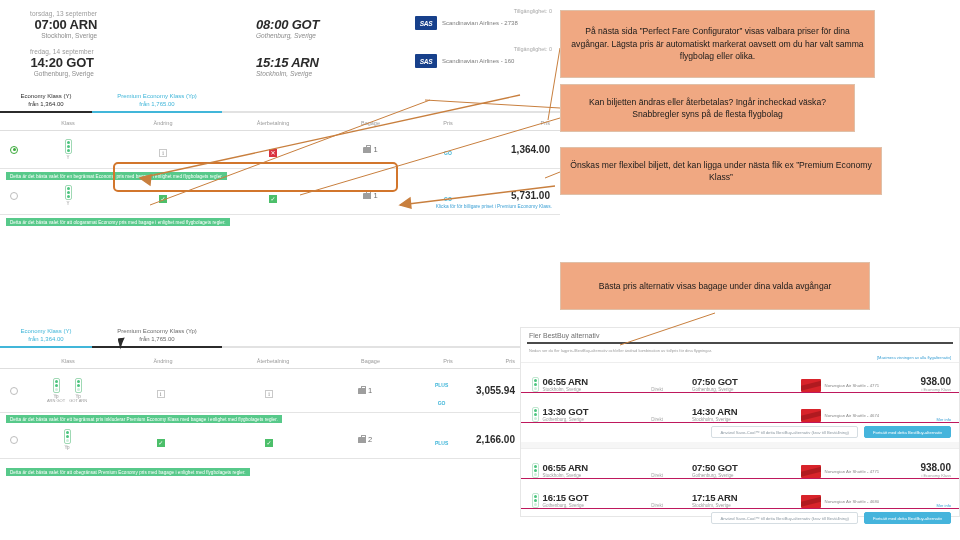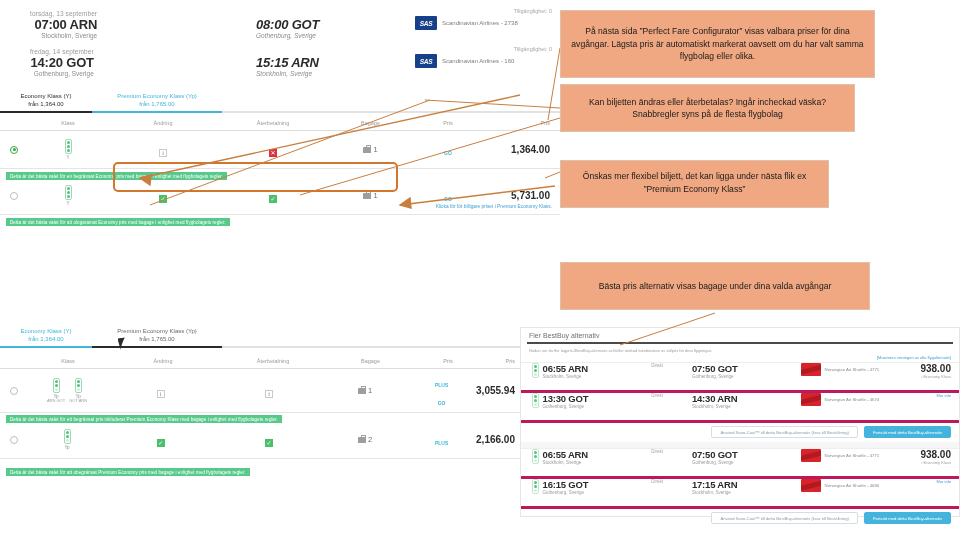--- a/index.html
+++ b/index.html
@@ -121,22 +121,22 @@
   }
 
   
   #bestbuy { left:520px; top:327px; width:440px; height:190px;
              border:1px solid #e6e6e6; background:#fff; }
   .bb-title { font-size:7px; color:#6f6f6f; padding:4px 8px 3px; }
   .bb-rule { height:2px; background:#4a4a4a; margin:0 6px; }
   .bb-note { font-size:4px; color:#9d9d9d; padding:4px 8px 2px; }
   .bb-right-link { font-size:4px; color:#3a9fd4; text-align:right; padding:0 8px 2px; }
   .bb-grp { border-top:1px solid #eee; }
-  .bb-row { display:flex; align-items:flex-start; height:30px; padding:0 8px;
-            border-bottom:3px solid #be185d; }
+  .bb-row { display:flex; align-items:flex-end; height:30px; padding:0 8px;
+            border-bottom:1px solid #be185d; }
   .bb-ind { width:14px; display:flex; justify-content:center; }
   .bb-ind .lights { border-color:#bfe6cf; }
   .bb-t { width:112px; }
   .bb-t .tm { font-size:9.5px; font-weight:bold; color:#2b2b2b; letter-spacing:-.2px;}
   .bb-t .ct { font-size:4.5px; color:#9b9b9b; }
   .bb-mid { width:42px; font-size:4.5px; color:#a5a5a5; }
   .bb-al { flex:1; display:flex; align-items:center; gap:4px; }
   .nor-logo { width:20px; height:13px; background:#d8232a; border-radius:1px;
               position:relative; overflow:hidden; }
   .nor-logo::after { content:""; position:absolute; left:-3px; top:4px;
@@ -155,21 +155,21 @@
               white-space:nowrap; }
   .bb-shade { background:#f6f6f6; height:6px; }
 
   
   .callout {
     position:absolute; background:#f0a882;
     border:1px solid #e0c0a8;
     color:#1a1a1a; text-align:center;
     font-size:8.6px; line-height:1.45;
     display:flex; align-items:center; justify-content:center;
-    padding:12px 8px;
+    padding:4px 8px;
   }
 
   
   #leaders { position:absolute; left:0; top:0; width:960px; height:540px;
              pointer-events:none; }
 
   .cursor { position:absolute; width:0; height:0; }
   .cursor::before {
     content:""; position:absolute; width:0; height:0;
     border-left:4px solid #2b2b2b; border-right:3px solid transparent;
@@ -520,19 +520,19 @@
 </svg>
 
 <div class="callout" style="left:560px;top:10px;width:315px;height:68px;">
   <span>På nästa sida ”Perfect Fare Configurator” visas valbara priser för dina avgångar. Lägsta pris är automatiskt markerat oavsett om du har valt samma flygbolag eller olika.</span>
 </div>
 
 <div class="callout" style="left:560px;top:84px;width:295px;height:48px;">
   <span>Kan biljetten ändras eller återbetalas? Ingår incheckad väska? Snabbregler syns på de flesta flygbolag</span>
 </div>
 
-<div class="callout" style="left:560px;top:160px;width:269px;height:48px;align-items:flex-end;">
+<div class="callout" style="left:560px;top:147px;width:322px;height:48px;">
   <span>Önskas mer flexibel biljett, det kan ligga under nästa flik ex ”Premium Economy Klass”</span>
 </div>
 
 <div class="callout" style="left:560px;top:262px;width:310px;height:48px;">
   <span>Bästa pris alternativ visas bagage under dina valda avgångar</span>
 </div>
 
 </body></html>

